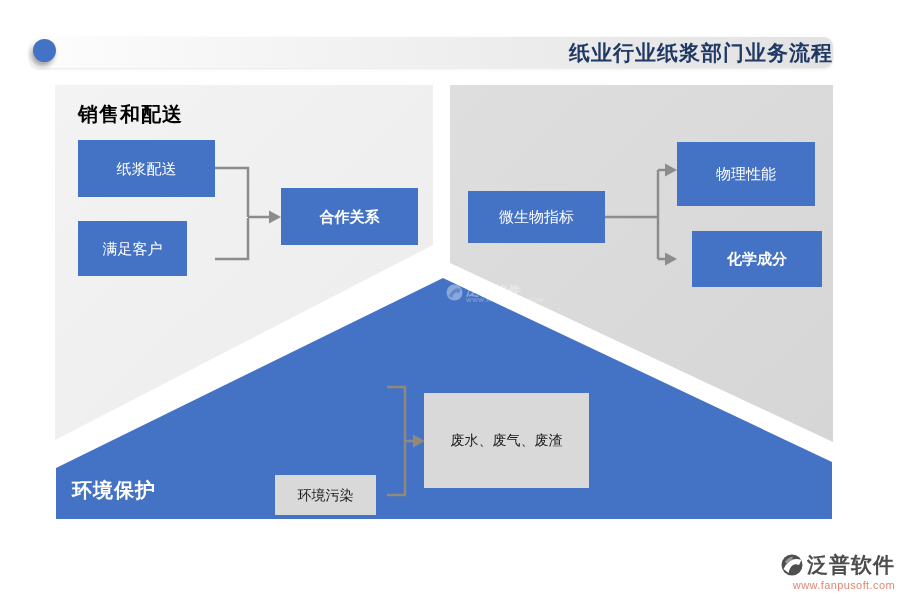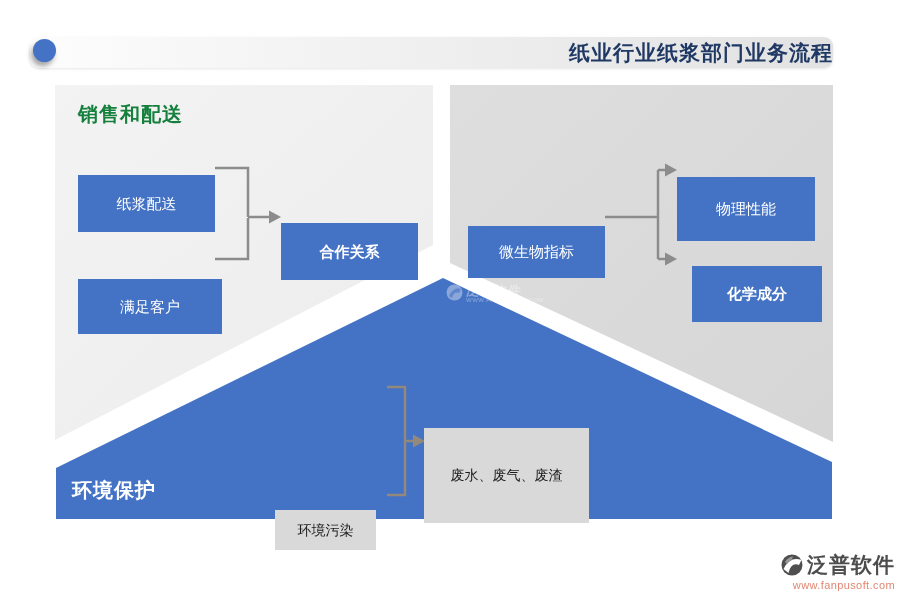--- a/index.html
+++ b/index.html
@@ -19,27 +19,27 @@
     font-family:"Liberation Serif","DejaVu Serif",serif;
     font-size:21px;font-weight:bold;color:#1f3864;letter-spacing:1px;
   }
   .title-dot{
     left:33px;top:39px;width:23px;height:23px;border-radius:50%;
     background:#4472c4;box-shadow:-2px 4px 5px rgba(0,0,0,0.35);
   }
   
   .sec-head{
     font-family:"Liberation Serif","DejaVu Serif",serif;
-    font-size:20px;font-weight:bold;color:#15803d;letter-spacing:1px;
+    font-size:20px;font-weight:bold;color:#000000;letter-spacing:1px;
   }
   .sec-head.on-blue{color:#ffffff;}
   
   .node{
     display:flex;align-items:center;justify-content:center;text-align:center;
-    font-size:15px;line-height:1.2;margin-top:35px;
+    font-size:15px;line-height:1.2;
   }
   .node.blue{background:#4472c4;color:#ffffff;}
   .node.gray{background:#d9d9d9;color:#1a1a1a;font-size:14px;}
   
   .watermark{
     left:446px;top:284px;display:flex;align-items:flex-start;gap:3px;
     opacity:0.38;color:#ffffff;pointer-events:none;
   }
   .wm-text{font-size:13px;font-weight:bold;letter-spacing:1px;line-height:13px;}
   .wm-sub{font-size:6px;letter-spacing:0.5px;line-height:7px;}
@@ -102,21 +102,21 @@
 
   <div class="abs title-bar">
     <span class="title-text">纸业行业纸浆部门业务流程</span>
   </div>
   <div class="abs title-dot"></div>
 
   <div class="abs sec-head" style="left:78px;top:101px;">销售和配送</div>
   <div class="abs sec-head on-blue" style="left:72px;top:477px;">环境保护</div>
 
   <div class="abs node blue" style="left:78px;top:140px;width:137px;height:57px;">纸浆配送</div>
-  <div class="abs node blue" style="left:78px;top:244px;width:144px;height:55px;">满足客户</div>
+  <div class="abs node blue" style="left:78px;top:221px;width:109px;height:55px;">满足客户</div>
   <div class="abs node blue" style="left:281px;top:188px;width:137px;height:57px;font-weight:bold;">合作关系</div>
 
   <div class="abs node blue" style="left:468px;top:191px;width:137px;height:52px;">微生物指标</div>
   <div class="abs node blue" style="left:677px;top:142px;width:138px;height:64px;">物理性能</div>
   <div class="abs node blue" style="left:692px;top:231px;width:130px;height:56px;font-weight:bold;">化学成分</div>
 
   <div class="abs node gray" style="left:275px;top:475px;width:101px;height:40px;">环境污染</div>
   <div class="abs node gray" style="left:424px;top:393px;width:165px;height:95px;">废水、废气、废渣</div>
 
   <div class="abs watermark">

